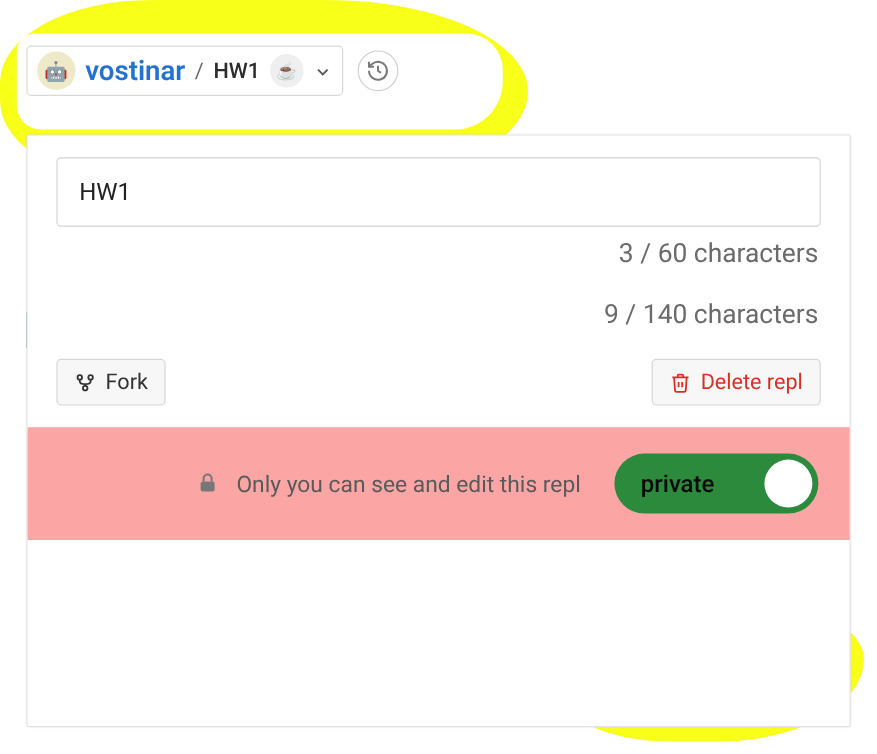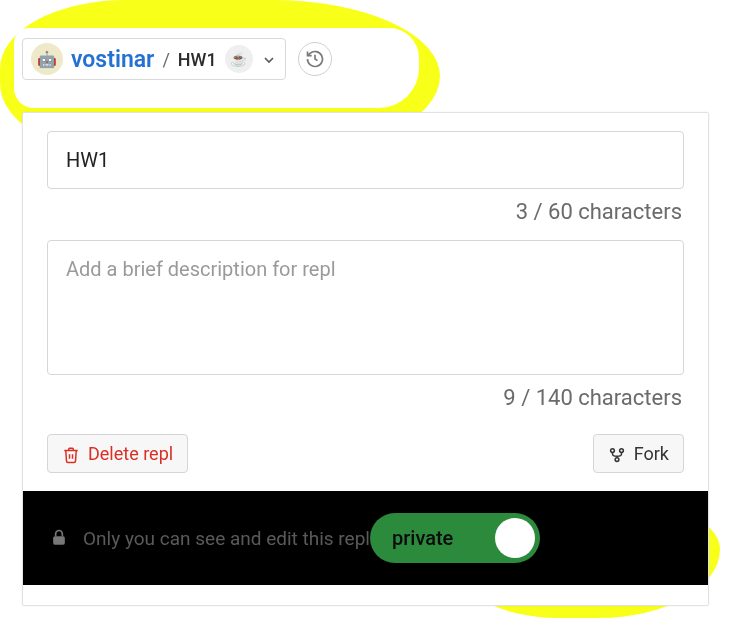--- a/index.html
+++ b/index.html
@@ -28,21 +28,21 @@
   .field-input { width:100%; border:1px solid #d6d6d6; border-radius:4px; padding:16px 18px; font-size:20px; color:#222; outline:none; }
   .field-input::placeholder { color:#9a9a9a; }
   .char-count { text-align:right; color:#6b6b6b; font-size:22px; margin:10px 2px 16px 0; }
   .description { min-height:135px; resize:none; font-family:inherit; }
 
   .actions-row { display:flex; justify-content:space-between; margin-top:8px; }
   .btn { display:flex; align-items:center; gap:8px; border:1px solid #d6d6d6; background:#f7f7f7; border-radius:4px; padding:8px 14px; font-size:18px; cursor:pointer; }
   .btn-fork { color:#333; }
   .btn-delete { color:#d93025; }
 
-  .privacy-bar { margin:18px -24px 0 -24px; padding:22px 26px; background:#000000; display:flex; align-items:center; justify-content:flex-start; gap:0; }
+  .privacy-bar { margin:18px -24px 0 -24px; padding:22px 26px; background:#fca5a5; display:flex; align-items:center; justify-content:flex-end; gap:28px; }
   .privacy-left { display:flex; align-items:center; gap:14px; color:#5a5a5a; font-size:19px; }
   .lock svg { display:block; }
 
   .toggle { position:relative; width:170px; height:50px; background:#2c8a3d; border-radius:30px; display:flex; align-items:center; padding:0 6px 0 22px; cursor:pointer; }
   .toggle-label { color:#0b0b0b; font-size:20px; font-weight:500; }
   .toggle-knob { position:absolute; right:5px; top:5px; width:40px; height:40px; background:#fff; border-radius:50%; }
 
   svg { display:inline-block; vertical-align:middle; }
 </style>
 </head>
@@ -78,45 +78,44 @@
   </div>
 
   <div class="sidebar-hint"></div>
 
   <div class="panel">
 
     <input class="field-input" type="text" value="HW1" style="">
 
     <div class="char-count">3 / 60 characters</div>
 
-    <textarea class="field-input description" placeholder="Add a brief description for repl" style=""></textarea>
 
     <div class="char-count">9 / 140 characters</div>
 
     <div class="actions-row">
-      <button class="btn btn-delete">
-        <span>
-          <svg width="18" height="18" viewBox="0 0 24 24" fill="none" stroke="currentColor" stroke-width="2">
-            <polyline points="3 6 5 6 21 6"></polyline>
-              <path d="M19 6l-1 14a2 2 0 0 1-2 2H8a2 2 0 0 1-2-2L5 6"></path>
-            <path d="M10 11v6M14 11v6M9 6V4a1 1 0 0 1 1-1h4a1 1 0 0 1 1 1v2"></path>
-          </svg>
-        </span>
-        <span>Delete repl</span>
-      </button>
       <button class="btn btn-fork">
         <span>
           <svg width="18" height="18" viewBox="0 0 24 24" fill="none" stroke="currentColor" stroke-width="2">
             <circle cx="6" cy="6" r="2.5"></circle>
               <circle cx="18" cy="6" r="2.5"></circle>
               <circle cx="12" cy="18" r="2.5"></circle>
             <path d="M6 8.5v2c0 2 2 3 6 3s6-1 6-3v-2M12 13.5v2"></path>
           </svg>
         </span>
         <span>Fork</span>
+      </button>
+      <button class="btn btn-delete">
+        <span>
+          <svg width="18" height="18" viewBox="0 0 24 24" fill="none" stroke="currentColor" stroke-width="2">
+            <polyline points="3 6 5 6 21 6"></polyline>
+              <path d="M19 6l-1 14a2 2 0 0 1-2 2H8a2 2 0 0 1-2-2L5 6"></path>
+            <path d="M10 11v6M14 11v6M9 6V4a1 1 0 0 1 1-1h4a1 1 0 0 1 1 1v2"></path>
+          </svg>
+        </span>
+        <span>Delete repl</span>
       </button>
     </div>
 
     <div class="privacy-bar">
       <div class="privacy-left">
         <span class="lock">
           <svg width="20" height="20" viewBox="0 0 24 24" fill="#777">
             <rect x="5" y="10" width="14" height="10" rx="2"></rect>
               <path d="M8 10V7a4 4 0 1 1 8 0v3" fill="none" stroke="#777" stroke-width="2"></path>
           </svg>

